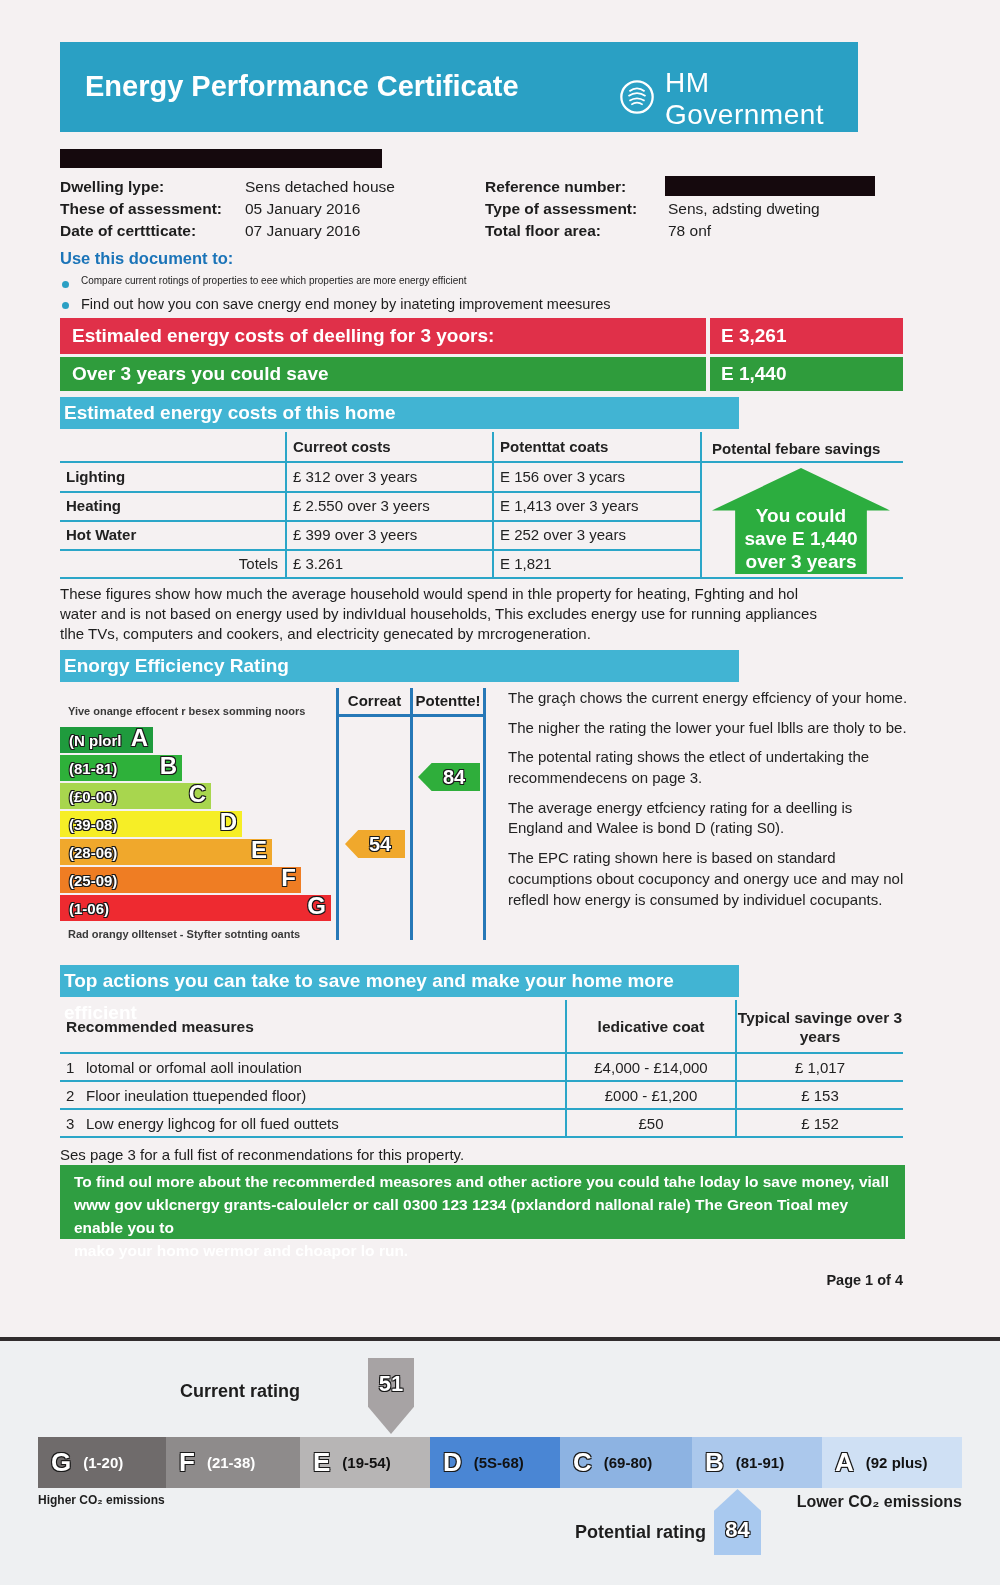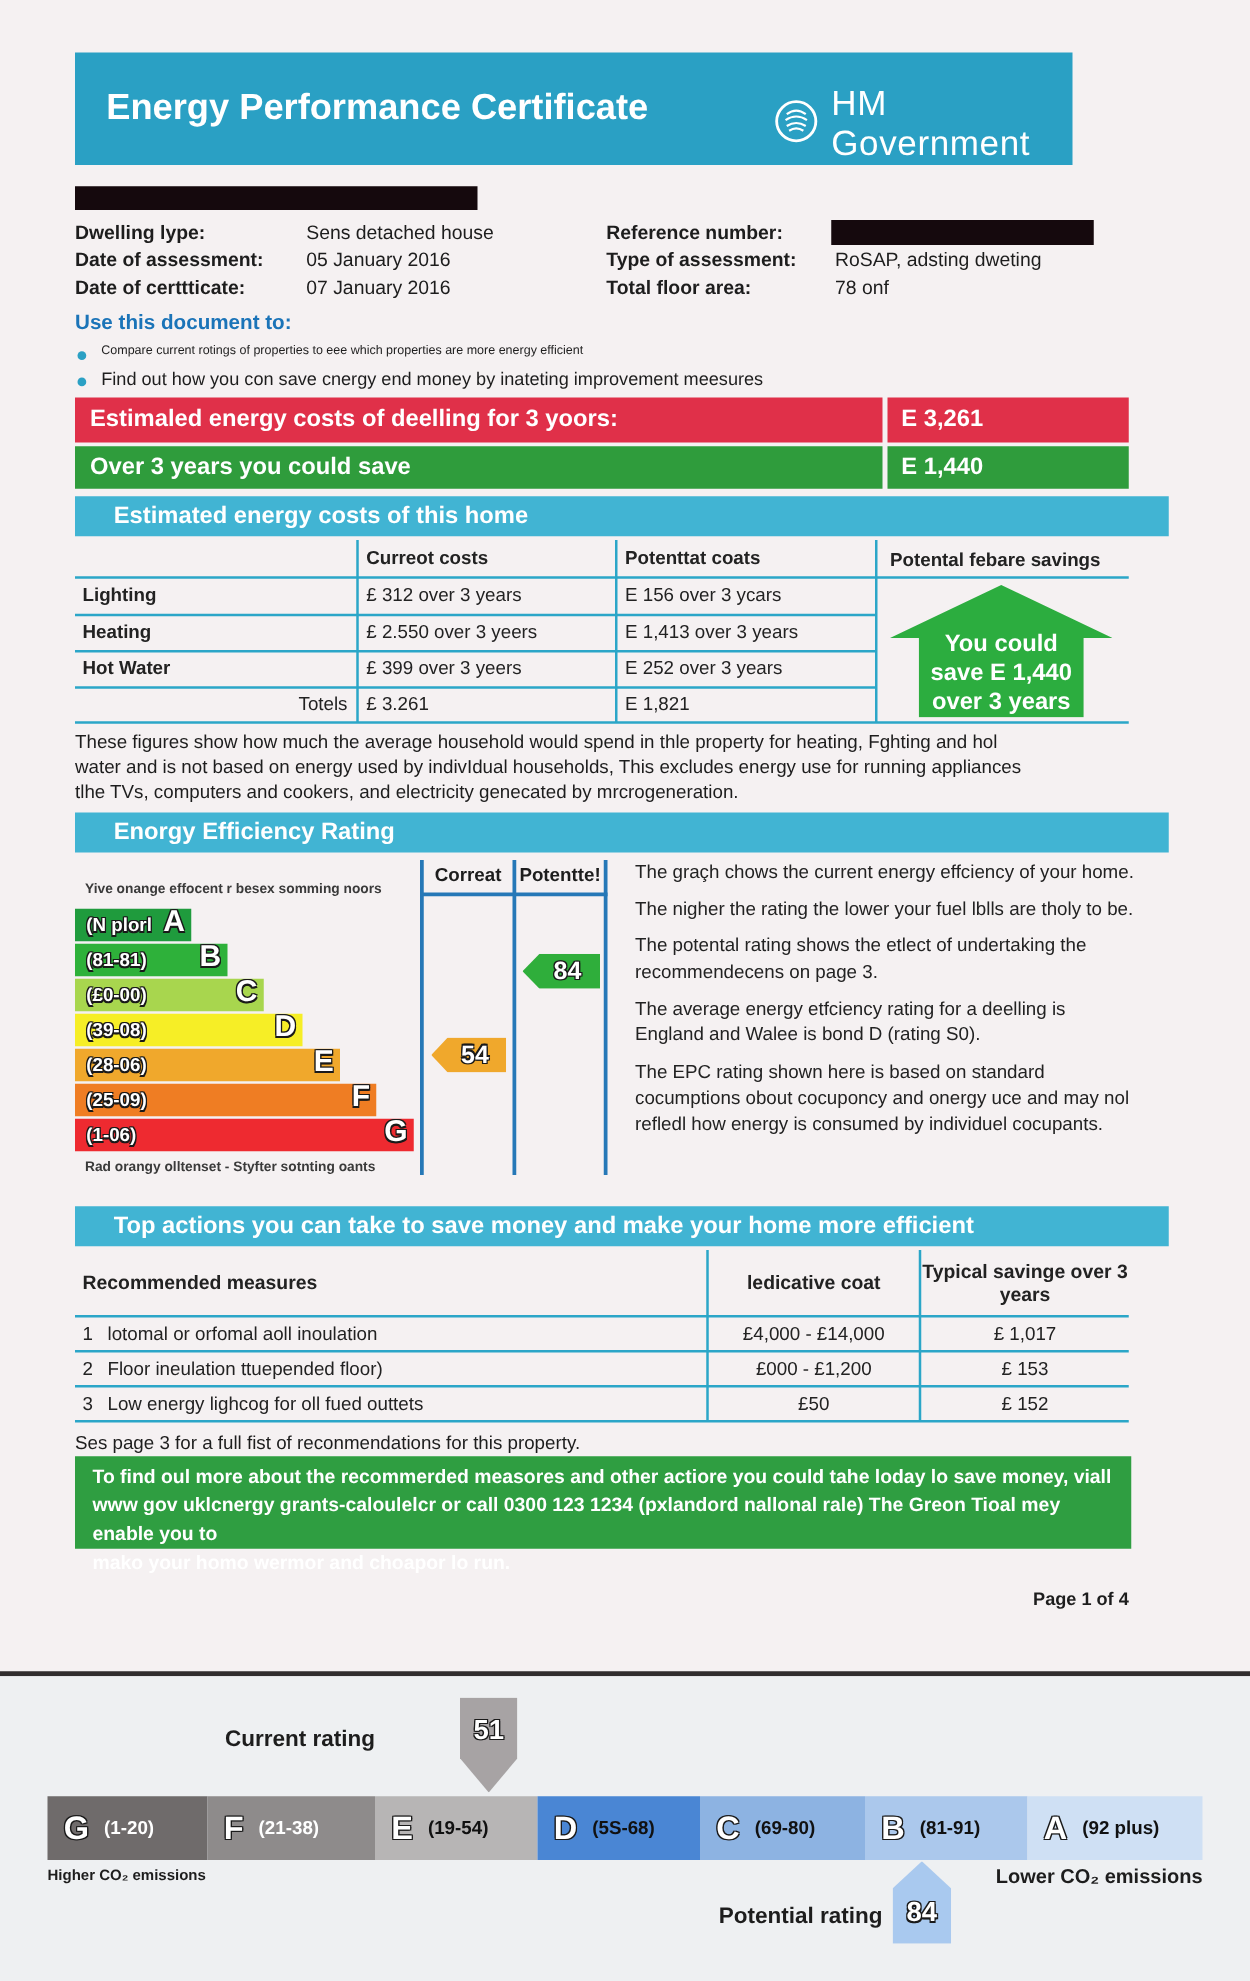--- a/index.html
+++ b/index.html
@@ -4,22 +4,22 @@
 <style>
   html,body{margin:0;padding:0;background:#d9d9d9;}
   #page{position:relative;width:1000px;height:1585px;background:#f5f1f2;overflow:hidden;
         font-family:"Liberation Sans",sans-serif;color:#1d1d1d;}
   .abs{position:absolute;}
   .b{font-weight:bold;}
   .w{color:#fff;}
   .outl{color:#fff;text-shadow:-1px -1px 0 #1a1a1a,1px -1px 0 #1a1a1a,-1px 1px 0 #1a1a1a,1px 1px 0 #1a1a1a,0 1px 0 #1a1a1a,0 -1px 0 #1a1a1a;}
   .tealln{position:absolute;background:#2ba6c8;}
   .blueln{position:absolute;background:#2678b7;}
-  .secthead{position:absolute;left:60px;width:875px;height:32px;background:#41b4d3;color:#fff;
-            font-weight:bold;font-size:19px;line-height:32px;padding-left:31px;box-sizing:border-box;}
+  .secthead{position:absolute;left:60px;width:679px;height:32px;background:#41b4d3;color:#fff;
+            font-weight:bold;font-size:19px;line-height:32px;padding-left:4px;box-sizing:border-box;}
   .bar{position:absolute;left:60px;width:843px;height:36px;display:flex;gap:4px;}
   .bar .lcell{flex:1;display:flex;align-items:center;padding-left:12px;color:#fff;font-weight:bold;font-size:19px;}
   .bar .rcell{width:182px;display:flex;align-items:center;padding-left:11px;color:#fff;font-weight:bold;font-size:19px;}
   .band{position:relative;height:26px;margin-bottom:2px;display:flex;align-items:center;}
   .band .rng{font-size:15px;font-weight:bold;padding-left:9px;}
   .band .ltr{position:absolute;right:5px;top:-3px;font-size:24px;font-weight:bold;}
   .seg{height:51px;display:flex;align-items:center;box-sizing:border-box;padding-left:13px;gap:12px;}
   .seg .sl{font-size:26px;font-weight:bold;}
   .seg .sr{font-size:15px;font-weight:bold;}
   .para{margin:0 0 9px 0;font-size:15px;line-height:1.38;color:#222;}
@@ -43,29 +43,29 @@
         </svg>
       </span>
       <span class="w" style="font-size:28px;letter-spacing:0.5px;">HM Government</span>
     </div>
   </div>
 
   <div class="redact" style="left:60px;top:149px;width:322px;height:19px;"></div>
 
   <div class="abs lbl" style="left:60px;top:178px;">Dwelling lype:</div>
   <div class="abs val" style="left:245px;top:178px;">Sens detached house</div>
-  <div class="abs lbl" style="left:60px;top:200px;">Date of assessment:</div>
+  <div class="abs lbl" style="left:60px;top:200px;">These of assessment:</div>
   <div class="abs val" style="left:245px;top:200px;">05 January 2016</div>
   <div class="abs lbl" style="left:60px;top:222px;">Date of certtticate:</div>
   <div class="abs val" style="left:245px;top:222px;">07 January 2016</div>
 
   <div class="abs lbl" style="left:485px;top:178px;">Reference number:</div>
   <div class="redact" style="left:665px;top:176px;width:210px;height:20px;"></div>
   <div class="abs lbl" style="left:485px;top:200px;">Type of assessment:</div>
-  <div class="abs val" style="left:668px;top:200px;">RoSAP, adsting dweting</div>
+  <div class="abs val" style="left:668px;top:200px;">Sens, adsting dweting</div>
   <div class="abs lbl" style="left:485px;top:222px;">Total floor area:</div>
   <div class="abs val" style="left:668px;top:222px;">78 onf</div>
 
   <div class="abs b" style="left:60px;top:249px;font-size:16.5px;color:#1b74b8;">Use this document to:</div>
   <div class="abs" style="left:62px;top:275px;display:flex;gap:12px;align-items:flex-start;">
     <span style="width:7px;height:7px;border-radius:50%;background:#2ba0c4;margin-top:6px;flex:none;"></span>
     <span style="font-size:10px;">Compare current rotings of properties to eee which properties are more energy efficient</span>
   </div>
   <div class="abs" style="left:62px;top:296px;display:flex;gap:12px;align-items:flex-start;">
     <span style="width:7px;height:7px;border-radius:50%;background:#2ba0c4;margin-top:6px;flex:none;"></span>

